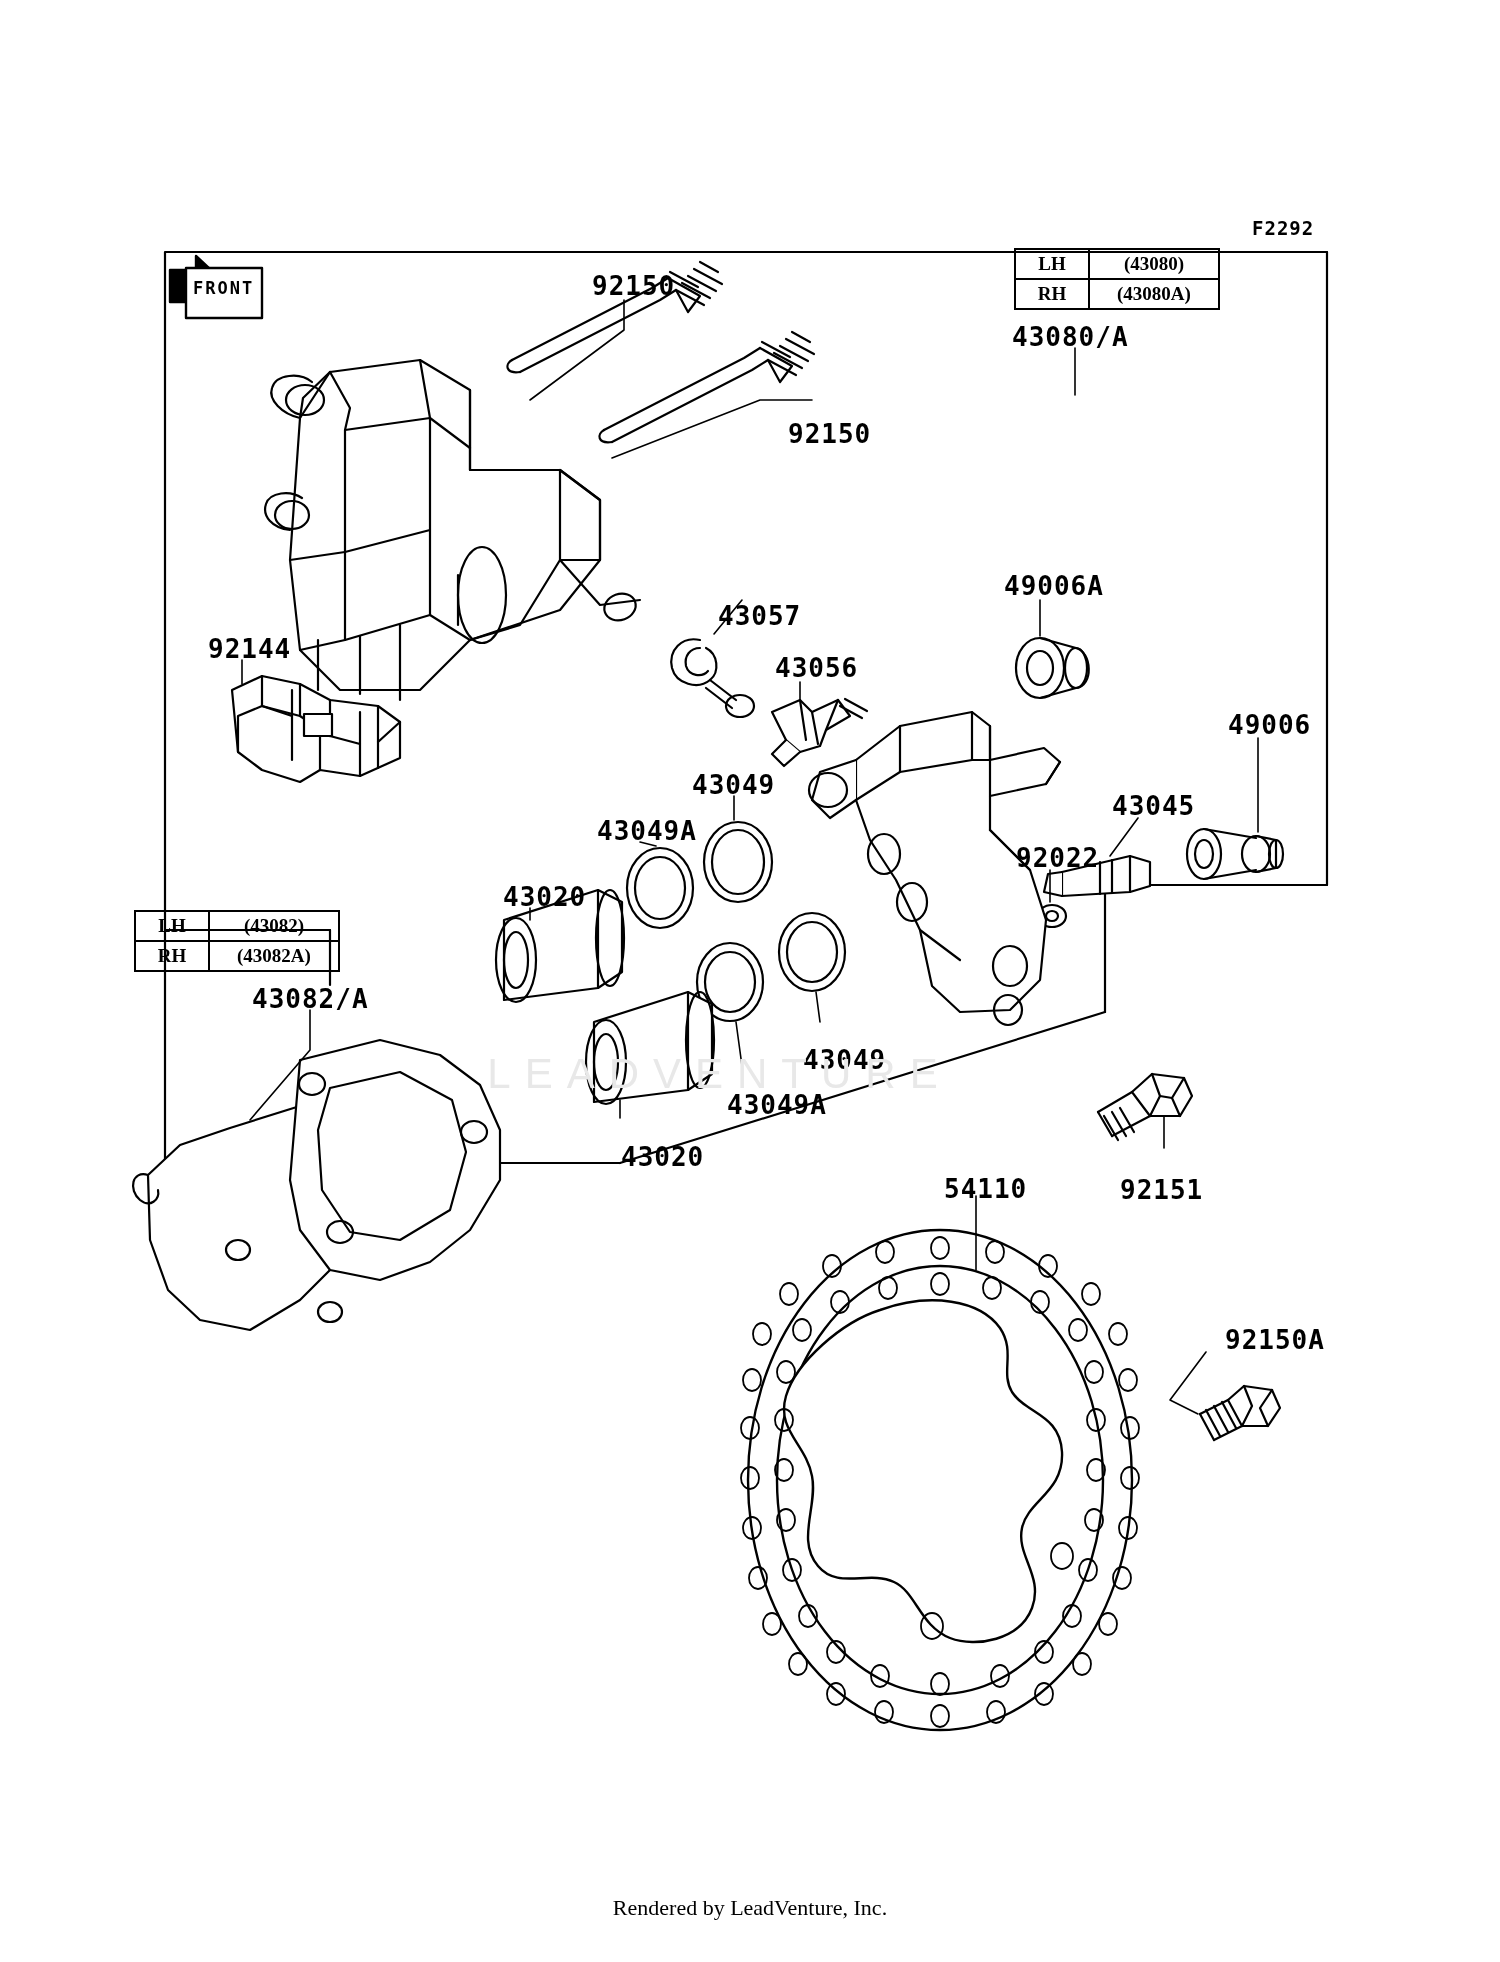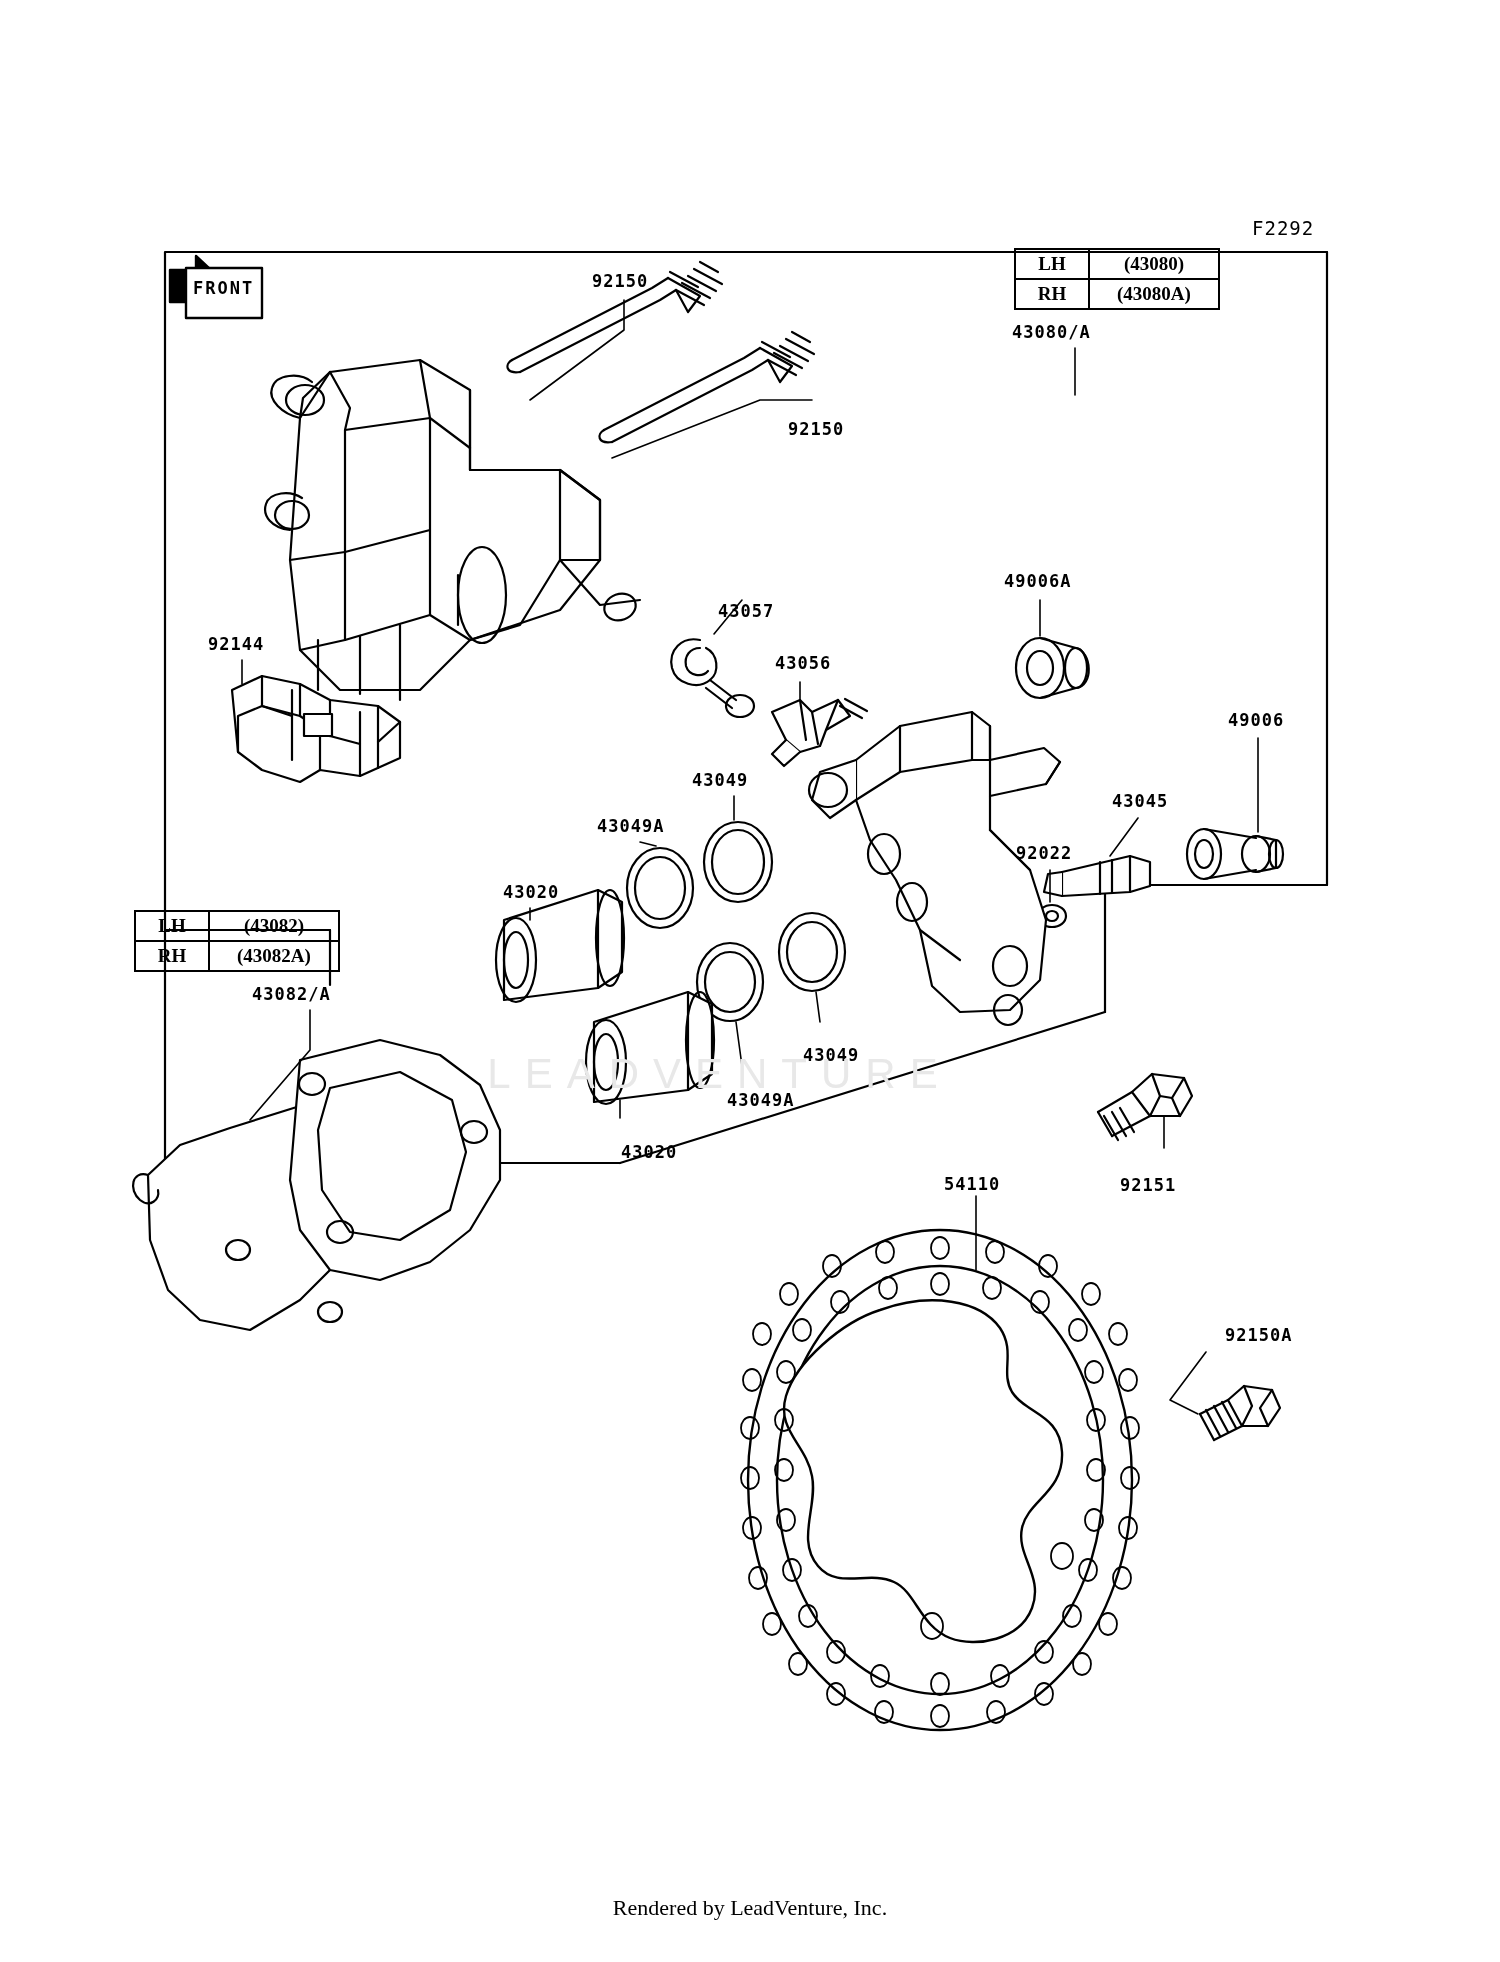--- a/index.html
+++ b/index.html
@@ -17,21 +17,21 @@
   }
   #sheet {
     position: absolute;
     left: 0; top: 0;
     width: 1500px;
     height: 1962px;
   }
   .lbl {
     position: absolute;
     font-family: "DejaVu Sans Mono", monospace;
-    font-size: 17px;
+    font-size: 26px;
     font-weight: bold;
     letter-spacing: 1px;
     white-space: nowrap;
     color: #000;
   }
   .code-id {
     position: absolute;
     font-family: "DejaVu Sans Mono", monospace;
     font-size: 19px;
     letter-spacing: 1px;
@@ -461,21 +461,21 @@
       <path d="M 1075 348 L 1075 395"></path>
 
       <path d="M 310 1010 L 310 1050 L 250 1120"></path>
     </g>
 
   </g>
 </svg>
 
 <div class="lbl" style="left:193px; top:278px; font-size:17px; letter-spacing:2px;">FRONT</div>
 
-<div class="code-id" style="left:1252px; top:217px; font-weight:normal;">F2292</div>
+<div class="code-id" style="left:1252px; top:217px; font-weight:bold;">F2292</div>
 
 <table class="tbl" style="left:1014px; top:248px;">
   <tbody>
       <tr>
     <td class="side">LH</td>
     <td class="num">(43080)</td>
   </tr>
   <tr>
     <td class="side">RH</td>
     <td class="num">(43080A)</td>

